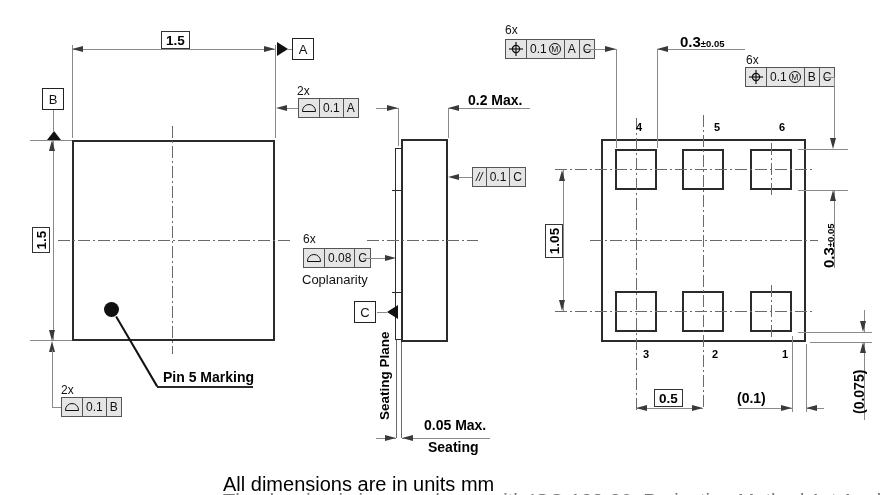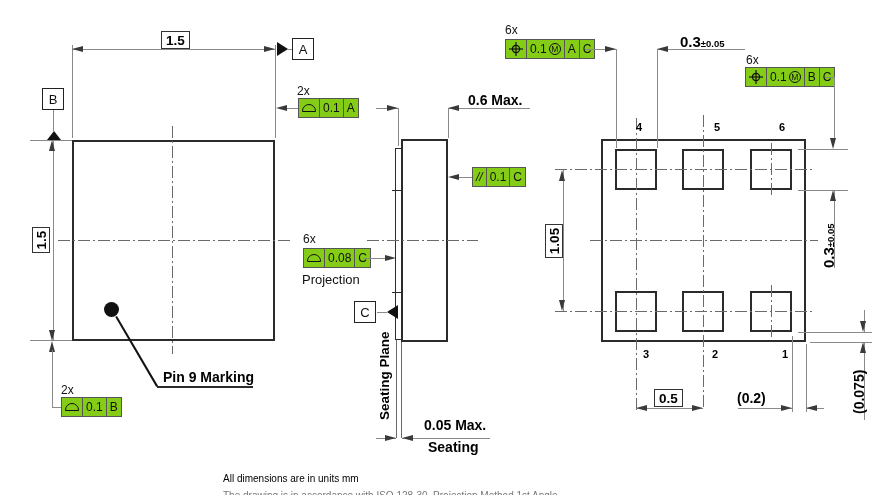--- a/index.html
+++ b/index.html
@@ -26,52 +26,52 @@
   
   .dt{position:absolute;width:0;height:0;}
   .dt-u{border-left:7px solid transparent;border-right:7px solid transparent;border-bottom:9px solid #111;}
   .dt-r{border-top:7px solid transparent;border-bottom:7px solid transparent;border-left:11px solid #111;}
   .dt-l{border-top:7px solid transparent;border-bottom:7px solid transparent;border-right:11px solid #111;}
   
   .dbox{position:absolute;width:22px;height:22px;border:1.5px solid #222;background:#fff;
         display:flex;align-items:center;justify-content:center;font-size:13px;}
   
   .fcf{position:absolute;display:flex;align-items:stretch;height:20px;border:1px solid #555;
-       background:#84cc16;font-size:12px;color:#111;}
+       background:#e5e5e5;font-size:12px;color:#111;}
   .fcf .cell{display:flex;align-items:center;justify-content:center;padding:0 3px;border-left:1px solid #555;}
   .fcf .cell:first-child{border-left:none;}
   .profsym{width:14px;height:8px;border:1.4px solid #111;border-radius:7px 7px 0 0;display:inline-block;}
   .mcirc{width:12px;height:12px;border:1px solid #111;border-radius:50%;display:inline-flex;
          align-items:center;justify-content:center;font-size:8.5px;margin-left:2px;}
   
   .boxdim{position:absolute;border:1.2px solid #333;background:#fff;padding:0 4px;height:18px;
           display:flex;align-items:center;justify-content:center;font-size:13.5px;font-weight:bold;color:#000;}
   
   .dimtxt{position:absolute;font-size:14px;font-weight:bold;color:#000;white-space:nowrap;}
   .dimtxt .tol{font-size:9.5px;}
   .lbl{position:absolute;font-size:12px;color:#111;white-space:nowrap;}
   .padnum{position:absolute;font-size:11px;font-weight:bold;color:#000;}
-  .note{position:absolute;font-size:10px;color:#000;white-space:nowrap;}
+  .note{position:absolute;font-size:20px;color:#000;white-space:nowrap;}
   .rot{transform:rotate(-90deg);transform-origin:0 0;}
   .dot{position:absolute;width:15px;height:15px;border-radius:50%;background:#111;}
   .diag{position:absolute;height:1.5px;background:#111;transform-origin:0 0;}
 </style>
 </head>
 <body>
 
 <div id="stage">
 
   <div>
     <div class="rect2" style="left:72px;top:140px;width:203px;height:201px;"></div>
     <div class="cdv" style="left:172px;top:126px;height:228px;"></div>
     <div class="cdh" style="left:58px;top:240px;width:234px;"></div>
     <div class="dot" style="left:104px;top:302px;"></div>
     <div class="diag" style="left:117px;top:316px;width:81px;transform:rotate(59.6deg);"></div>
     <div class="hlb" style="left:157px;top:386px;width:96px;"></div>
-    <div class="dimtxt" style="left:163px;top:369px;">Pin 9 Marking</div>
+    <div class="dimtxt" style="left:163px;top:369px;">Pin 5 Marking</div>
 
     <div class="vl" style="left:71.5px;top:45px;height:93px;"></div>
     <div class="vl" style="left:274.5px;top:45px;height:93px;"></div>
     <div class="hl" style="left:72px;top:49px;width:203px;"></div>
     <div class="aw aw-l" style="left:72px;top:45.5px;"></div>
     <div class="aw aw-r" style="left:264px;top:45.5px;"></div>
     <div class="boxdim" style="left:161px;top:31px;">1.5</div>
     <div class="dt dt-r" style="left:277px;top:42px;"></div>
     <div class="hl" style="left:287px;top:48.5px;width:6px;"></div>
     <div class="dbox" style="left:292px;top:38px;">A</div>
@@ -116,41 +116,41 @@
     <div class="hlb" style="left:392px;top:190px;width:10px;height:1px;"></div>
     <div class="hlb" style="left:392px;top:292px;width:10px;height:1px;"></div>
     <div class="cdh" style="left:367px;top:240px;width:111px;"></div>
 
     <div class="vl" style="left:397.5px;top:108px;height:38px;"></div>
     <div class="vl" style="left:447.5px;top:108px;height:30px;"></div>
     <div class="hl" style="left:376px;top:108px;width:22px;"></div>
     <div class="aw aw-r" style="left:387px;top:104.5px;"></div>
     <div class="hl" style="left:448px;top:108px;width:82px;"></div>
     <div class="aw aw-l" style="left:448px;top:104.5px;"></div>
-    <div class="dimtxt" style="left:468px;top:92px;">0.6 Max.</div>
+    <div class="dimtxt" style="left:468px;top:92px;">0.2 Max.</div>
 
     <div class="fcf" style="left:472px;top:167px;">
       <span class="cell" style="font-style:italic;">//</span>
       <span class="cell">0.1</span>
       <span class="cell">C</span>
     </div>
     <div class="hl" style="left:458px;top:177px;width:14px;"></div>
     <div class="aw aw-l" style="left:448px;top:173.5px;"></div>
 
     <div class="lbl" style="left:303px;top:232px;">6x</div>
     <div class="fcf" style="left:303px;top:248px;">
       <span class="cell">
           <span class="profsym"></span>
         </span>
       <span class="cell">0.08</span>
       <span class="cell">C</span>
     </div>
     <div class="hl" style="left:363px;top:258px;width:24px;"></div>
     <div class="aw aw-r" style="left:385px;top:254.5px;"></div>
-    <div class="lbl" style="left:302px;top:272px;font-size:13px;">Projection</div>
+    <div class="lbl" style="left:302px;top:272px;font-size:13px;">Coplanarity</div>
 
     <div class="dbox" style="left:354px;top:301px;">C</div>
     <div class="hl" style="left:377px;top:311.5px;width:10px;"></div>
     <div class="dt dt-l" style="left:387px;top:305px;"></div>
     <div class="vl" style="left:396px;top:340px;height:98px;background:#6a6a6a;"></div>
     <div class="vl" style="left:401px;top:342px;height:96px;background:#6a6a6a;"></div>
     <div class="dimtxt rot" style="left:377px;top:420px;width:95px;font-size:13.5px;">Seating Plane</div>
 
     <div class="hl" style="left:376px;top:438px;width:20px;"></div>
     <div class="aw aw-r" style="left:385px;top:434.5px;"></div>
@@ -242,21 +242,21 @@
     <div class="aw aw-l" style="left:636px;top:404.5px;"></div>
     <div class="aw aw-r" style="left:692px;top:404.5px;"></div>
     <div class="boxdim" style="left:654px;top:389px;">0.5</div>
 
     <div class="vl" style="left:791.5px;top:336px;height:76px;"></div>
     <div class="vl" style="left:805.5px;top:344px;height:68px;"></div>
     <div class="hl" style="left:738px;top:408px;width:54px;"></div>
     <div class="aw aw-r" style="left:781px;top:404.5px;"></div>
     <div class="hl" style="left:806px;top:408px;width:18px;"></div>
     <div class="aw aw-l" style="left:806px;top:404.5px;"></div>
-    <div class="dimtxt" style="left:737px;top:390px;">(0.2)</div>
+    <div class="dimtxt" style="left:737px;top:390px;">(0.1)</div>
 
     <div class="hl" style="left:798px;top:332px;width:74px;"></div>
     <div class="hl" style="left:810px;top:342px;width:62px;"></div>
     <div class="vl" style="left:863.5px;top:310px;height:22px;"></div>
     <div class="aw aw-d" style="left:860px;top:321px;"></div>
     <div class="vl" style="left:863.5px;top:342px;height:78px;"></div>
     <div class="aw aw-u" style="left:860px;top:342px;"></div>
     <div class="dimtxt rot" style="left:851px;top:414px;width:54px;">(0.075)</div>
   </div>
 

